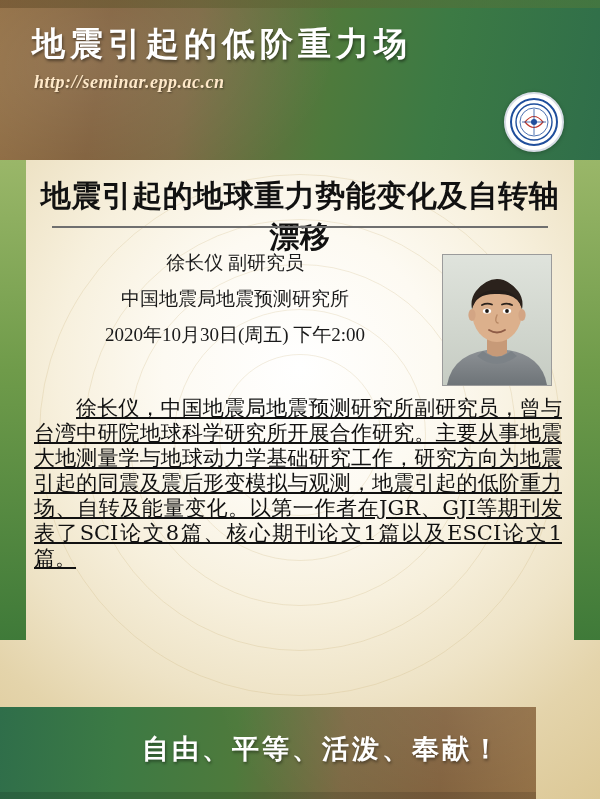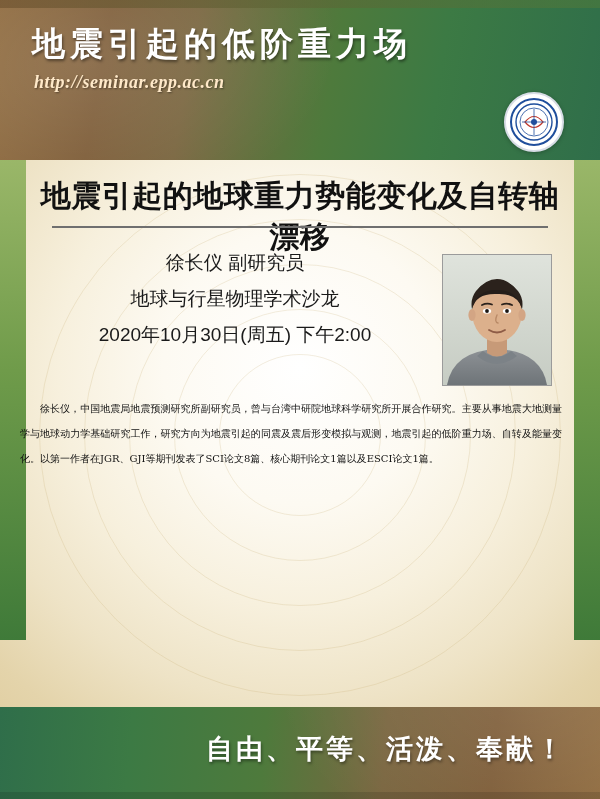--- a/index.html
+++ b/index.html
@@ -139,55 +139,56 @@
 
   
   .info {
     position: absolute;
     left: 60px; top: 245px;
     width: 350px;
     text-align: center;
     color: #1a1a1a;
     font-size: 19px;
     line-height: 36px;
-    font-family: Liberation Sans, sans-serif;
+    font-family: Liberation Serif, serif;
   }
   .info div { white-space: nowrap; }
 
   
   .photo {
     position: absolute;
     right: 48px; top: 254px;
     width: 108px; height: 130px;
     border: 1px solid #9b9b9b;
     background: linear-gradient(180deg,#d5d9d2 0%, #cfd4cc 55%, #c8cec6 100%);
     overflow: hidden;
   }
   .photo svg { display: block; }
 
   
   .body-text {
     position: absolute;
-    left: 20px; right: 38px; top: 396px;
+    left: 34px; right: 38px; top: 396px;
     color: #111111;
-    font-size: 10px;
+    font-size: 21px;
     line-height: 25px;
     text-align: justify;
     font-family: "DejaVu Serif", serif;
+    text-decoration: underline;
   }
   .body-text p {
     margin: 0 0 2px 0;
     text-indent: 2em;
   }
 
   
   .footer {
     position: absolute;
     left: 0; bottom: 0;
-    width: 600px; height: 92px;
+    width: 536px; height: 92px;
     background: linear-gradient(95deg,#2f6e4a 0%, #3c7a44 22%, #4e7a3c 44%, #7a6640 64%, #7d5c37 82%, #8f6b3f 100%);
     overflow: hidden;
   }
   .footer:before {
     content: "";
     position: absolute;
     right: -60px; bottom: -90px;
     width: 420px; height: 300px;
     background: radial-gradient(ellipse at 70% 30%, rgba(255,255,255,.12), rgba(255,255,255,0) 62%);
   }
@@ -240,21 +241,21 @@
         </svg>
       </div>
     </div>
   </div>
 
   <div class="talk-title">地震引起的地球重力势能变化及自转轴漂移</div>
   <div class="title-rule"></div>
 
   <div class="info">
     <div>徐长仪  副研究员</div>
-    <div>地球与行星物理学术沙龙</div>
+    <div>中国地震局地震预测研究所</div>
     <div>2020年10月30日(周五) 下午2:00</div>
   </div>
 
   <div class="photo">
     <svg width="108" height="130" viewBox="0 0 108 130" aria-hidden="true">
       <defs>
         <linearGradient id="bgp" x1="0" y1="0" x2="0" y2="1">
           <stop offset="0%" stop-color="#dfe3dc"></stop>
           <stop offset="100%" stop-color="#c6ccc3"></stop>
         </linearGradient>

